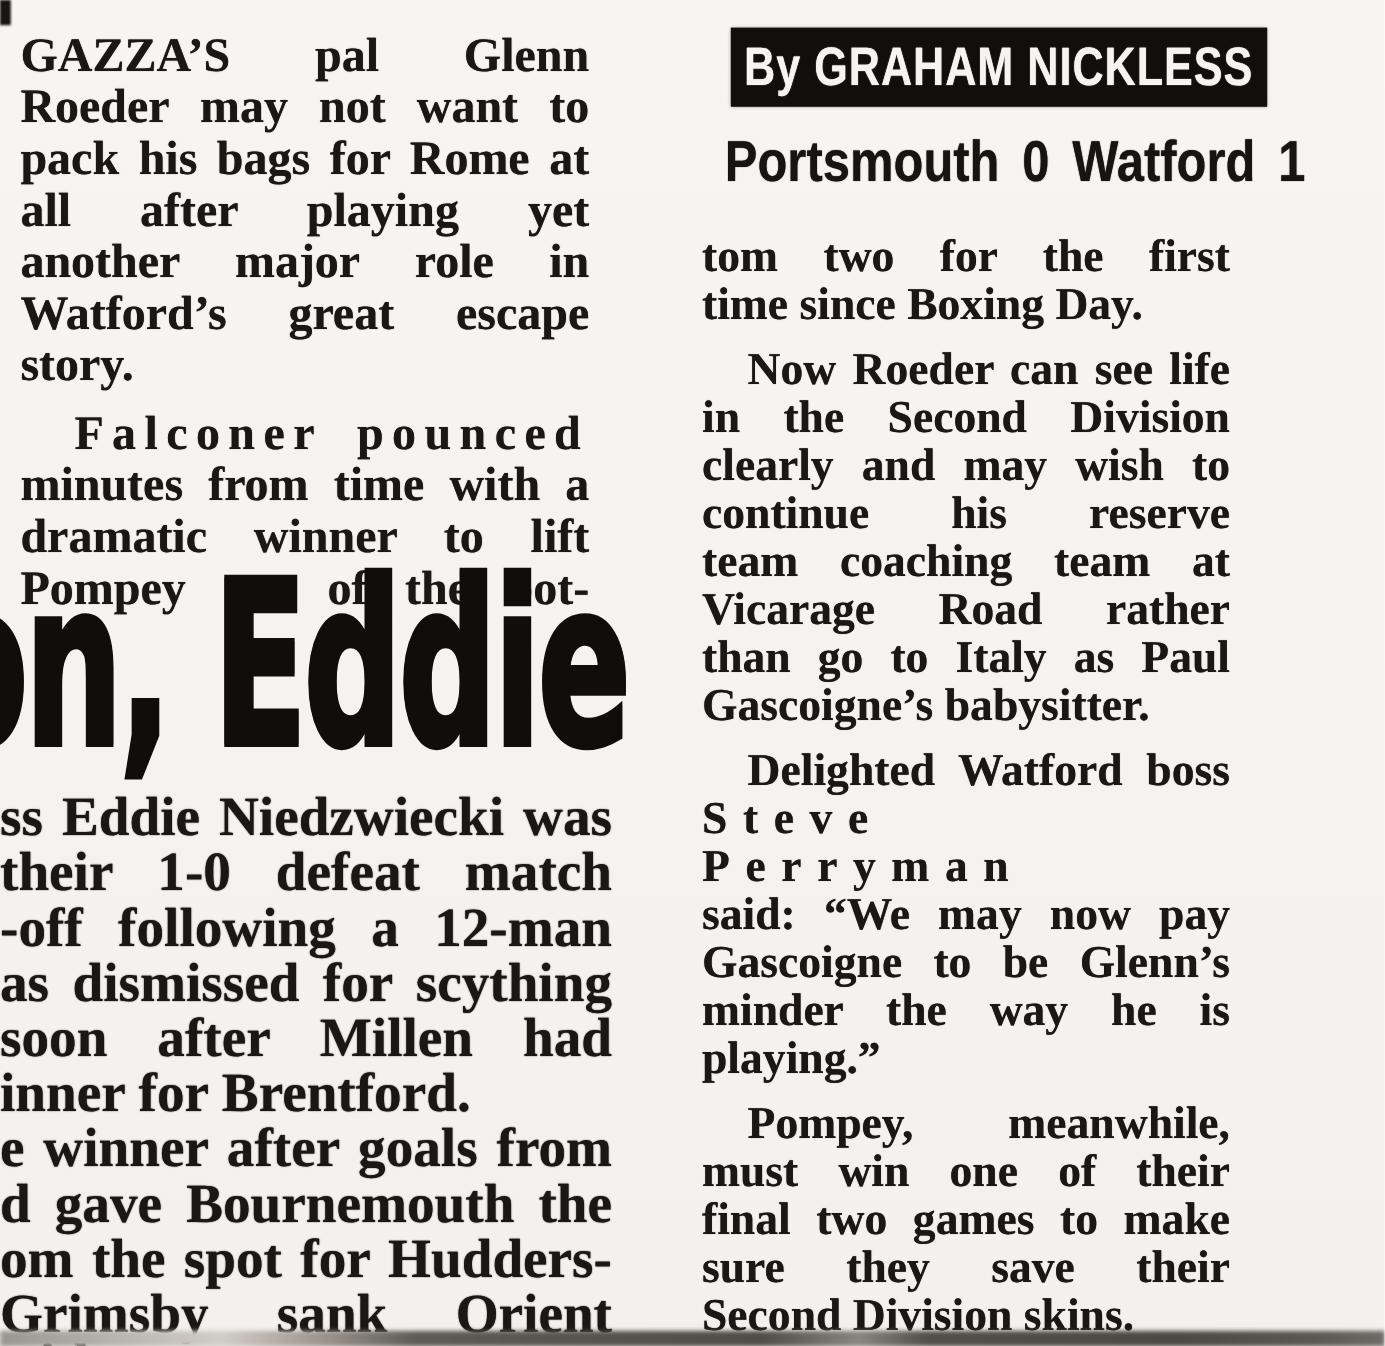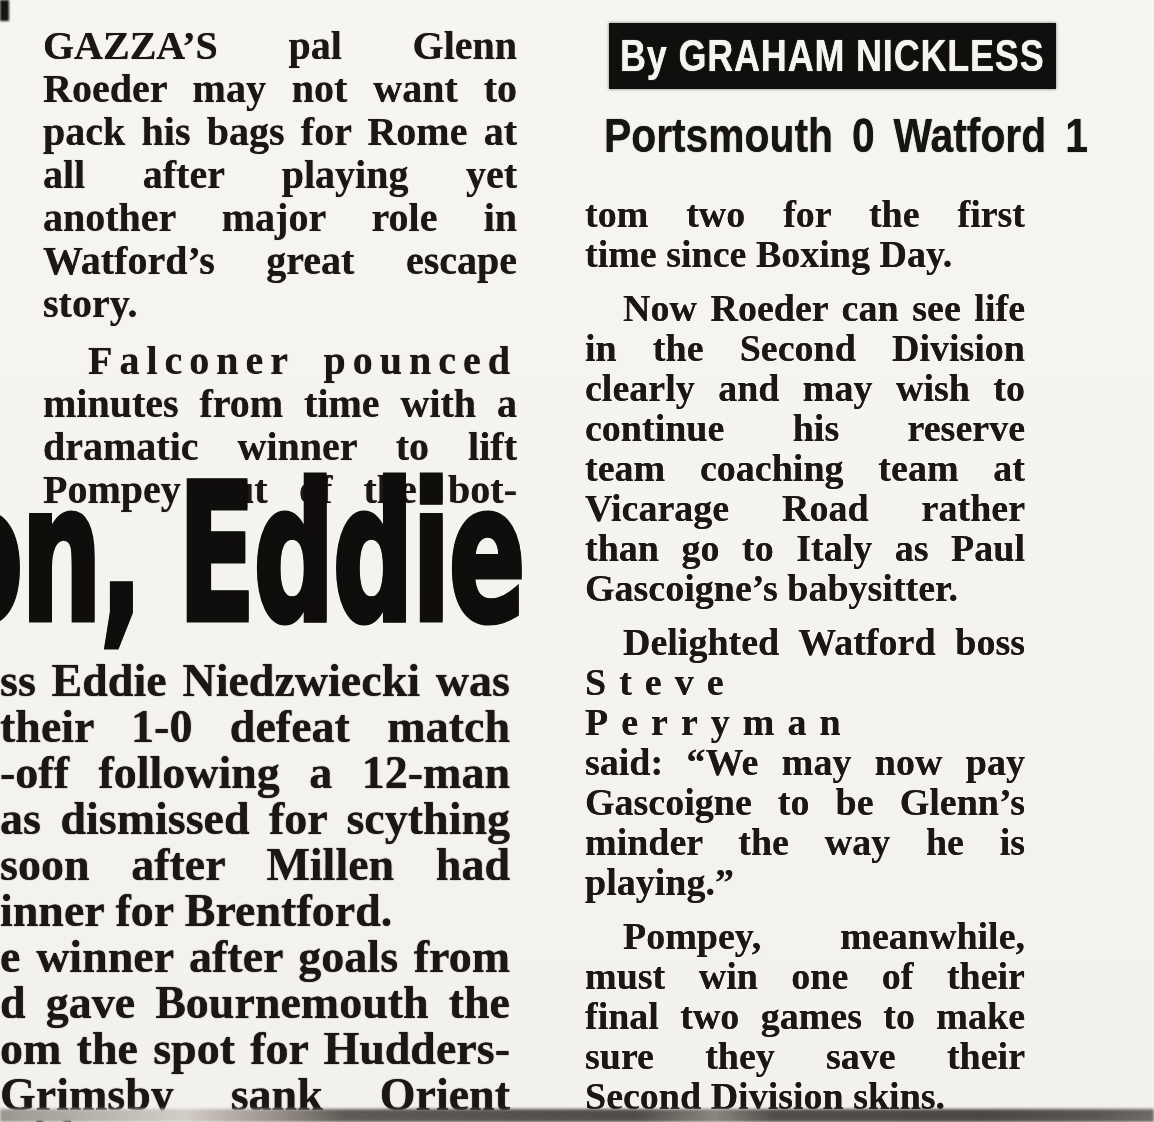--- a/index.html
+++ b/index.html
@@ -4,21 +4,21 @@
 <style>
   html,body{margin:0;padding:0;}
   .clip{
     position:relative;width:1154px;height:1122px;overflow:hidden;
     background:linear-gradient(180deg,#f7f5f2 0%,#f5f3ef 55%,#f3f1ed 100%);
     color:#1a1714;
     font-family:"Liberation Serif","DejaVu Serif",serif;
   }
   
   .left-top{
-    position:absolute;left:43px;top:24px;width:474px;
+    position:absolute;left:17px;top:24px;width:474px;
     font-size:40px;line-height:43px;font-weight:bold;
     text-shadow:0 0 .7px rgba(26,23,20,.85);
   }
   
   .headline{
     position:absolute;left:-55px;top:455px;height:210px;white-space:nowrap;
     font-family:"DejaVu Sans",sans-serif;font-weight:bold;
     font-size:190px;line-height:200px;letter-spacing:-4px;color:#100e0c;
     transform:scaleX(0.60);transform-origin:left top;
     -webkit-text-stroke:5px #100e0c;

